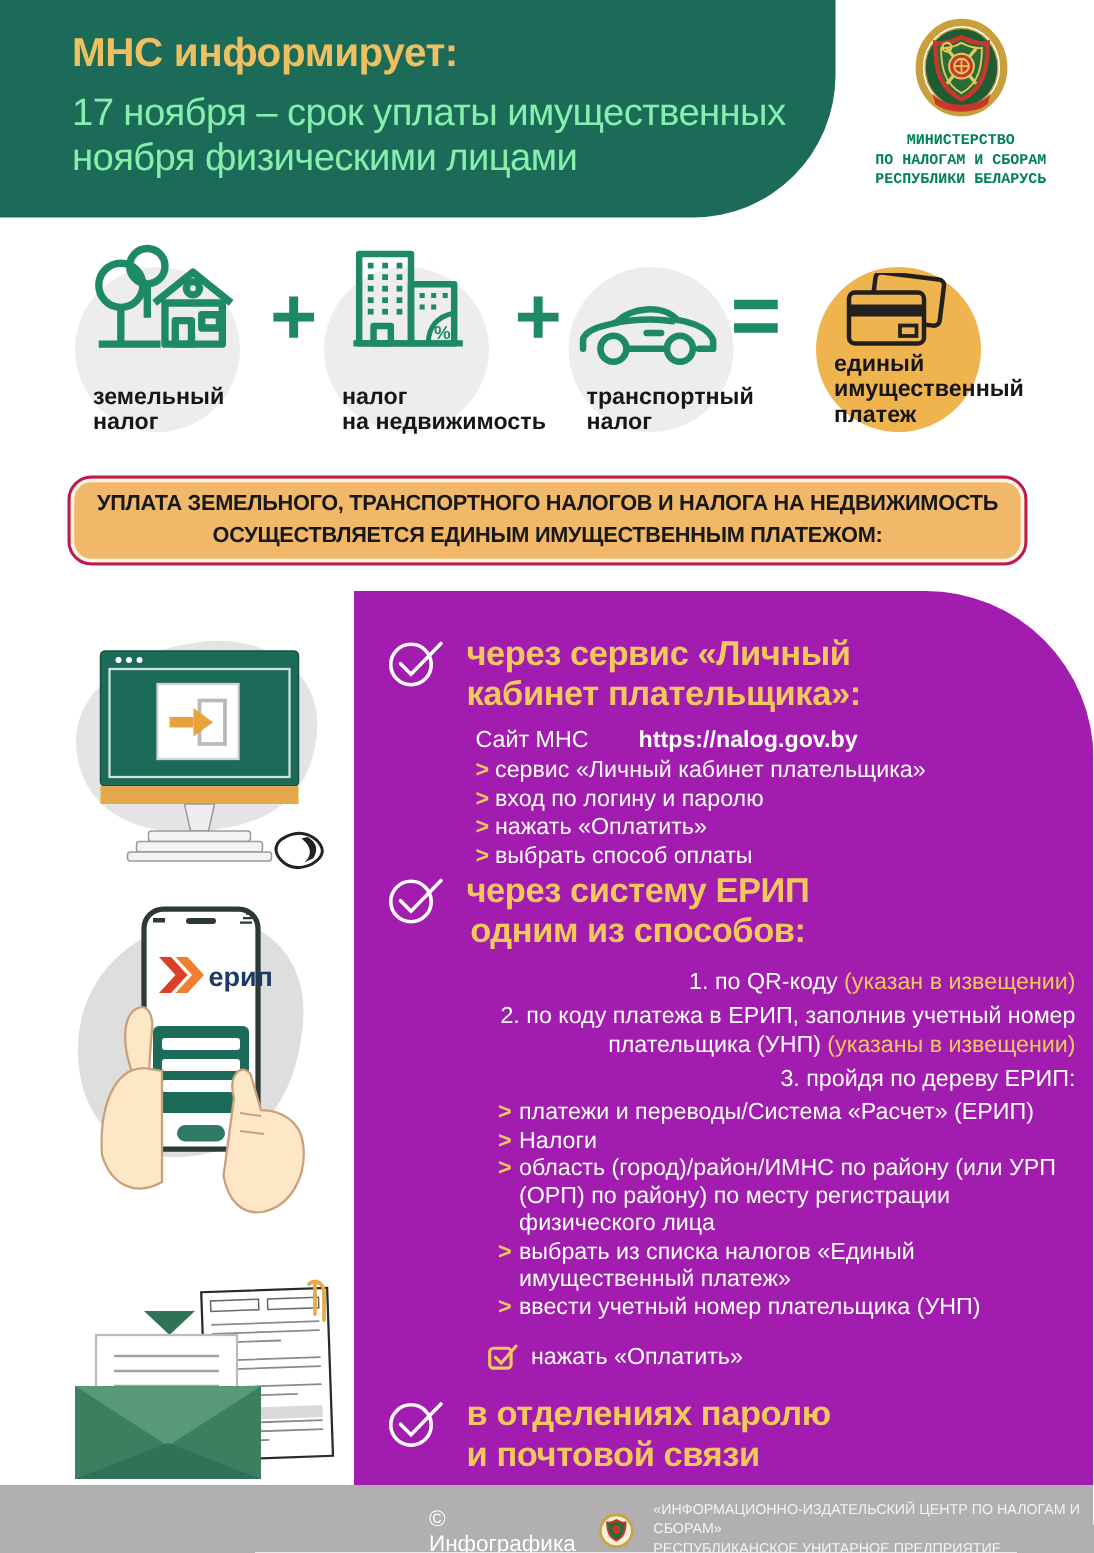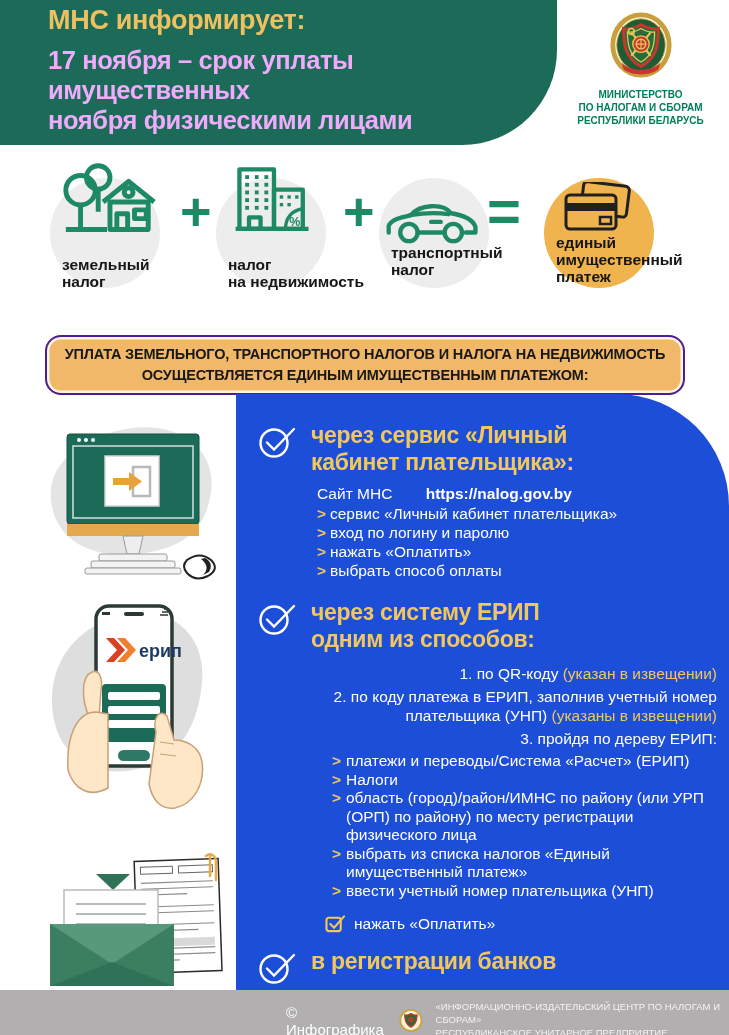--- a/index.html
+++ b/index.html
@@ -1,62 +1,62 @@
 <!DOCTYPE html>
 <html><head>
 <meta charset="utf-8">
 <style>
   html,body{margin:0;padding:0;background:#fff;}
   .page{position:relative;width:729px;height:1035px;background:#fff;overflow:hidden;
         font-family:"Liberation Sans",sans-serif;-webkit-font-smoothing:antialiased;}
 
   
   .header{position:absolute;left:0;top:0;width:557px;height:145px;background:#1c6b59;
-          border-radius:0 0 95px 0;padding:5px 0 0 48px;box-sizing:border-box;}
+          border-radius:0 0 95px 0;padding:20px 0 0 48px;box-sizing:border-box;}
   .eyebrow{color:#efc05f;font-size:27px;font-weight:700;letter-spacing:-.3px;margin:0 0 9px 0;}
-  .title-line{color:#f0abfc;font-size:25.5px;font-weight:700;letter-spacing:-.4px;line-height:1.18;}
-
-  .logo-block{position:absolute;left:558px;top:12px;width:165px;text-align:center;}
+  .title-line{color:#86efac;font-size:25.5px;font-weight:400;letter-spacing:-.4px;line-height:1.18;}
+
+  .logo-block{position:absolute;left:558px;top:12px;width:165px;text-align:center;font-family:Liberation Mono, monospace;}
   .logo-block svg{display:block;margin:0 auto;}
   .ministry{margin-top:6px;color:#00805a;font-weight:700;font-size:10px;line-height:1.3;}
 
   
   .equation{position:absolute;left:0;top:0;width:729px;height:310px;}
   .eq-group{position:absolute;top:168px;width:115px;height:130px;}
   .eq-circle{position:absolute;left:0;top:10px;width:110px;height:110px;border-radius:50%;background:#ededed;}
   .eq-circle.orange{background:#f0b44f;}
   .eq-icon{position:absolute;}
   .eq-label{position:absolute;left:12px;color:#161616;font-size:15.5px;font-weight:700;
             line-height:17px;white-space:nowrap;}
   .operator{position:absolute;color:#1e8a63;font-weight:900;font-size:54px;line-height:1;}
 
   
   .banner{position:absolute;left:45px;top:317px;width:640px;height:60px;background:#f1b869;
-          border:2px solid #4c1d95;border-radius:16px;box-shadow:inset 0 0 0 2.5px #fdf5e3;
-          display:flex;flex-direction:column;justify-content:center;align-items:center;box-sizing:border-box;margin-top:18px;}
+          border:2px solid #be185d;border-radius:16px;box-shadow:inset 0 0 0 2.5px #fdf5e3;
+          display:flex;flex-direction:column;justify-content:center;align-items:center;box-sizing:border-box;}
   .banner div{color:#181818;font-size:14.5px;font-weight:700;line-height:1.45;letter-spacing:-.2px;}
 
   
-  .panel{position:absolute;left:236px;top:394px;width:493px;height:596px;background:#1d4ed8;
+  .panel{position:absolute;left:236px;top:394px;width:493px;height:596px;background:#a21caf;
          border-radius:0 112px 0 0;box-sizing:border-box;padding:28px 12px 0 22px;color:#fff;}
   .sec-head{display:flex;gap:13px;align-items:flex-start;}
   .sec-head svg{flex:0 0 auto;margin-top:2px;}
   .sec-title{color:#f2c75e;font-size:23px;font-weight:700;line-height:27px;letter-spacing:-.3px;}
   .content1{margin:8px 0 0 59px;font-size:15.5px;line-height:19px;}
   .site-line{margin-bottom:1px;}
   .site-url{font-weight:700;padding-left:29px;}
   .b-row{display:flex;}
   .chev{color:#f2c75e;font-weight:700;width:13px;flex:0 0 auto;}
   .numbered{margin:11px 0 0 55px;font-size:15.5px;line-height:19px;text-align:right;}
   .numbered p{margin:0 0 4px 0;}
   .note{color:#f2c75e;}
   .tree{margin:2px 0 0 74px;font-size:15.5px;line-height:18.5px;}
   .tree .chev{width:14px;}
   .cb-row{display:flex;align-items:center;gap:8px;margin:14px 0 0 67px;font-size:15.5px;}
-  .sec2{margin-top:19px;}
+  .sec2{text-align:center;}
   .sec3{margin-top:15px;}
 
   
   .illus{position:absolute;}
 
   
   .footer{position:absolute;left:0;top:990px;width:729px;height:61px;background:#b1afaf;
           display:flex;align-items:center;gap:13px;padding-left:286px;box-sizing:border-box;}
   .copyright{color:#fff;font-size:15px;}
   .org{color:#f4f3f3;font-size:9.5px;line-height:1.35;}
@@ -158,21 +158,21 @@
     <div class="eq-group" style="left:379px">
       <div class="eq-circle"></div>
       <svg class="eq-icon" style="left:2px;top:22px" width="106" height="60" viewBox="0 0 110 62" fill="none" stroke="#1e8a63" stroke-width="4.5" stroke-linecap="round" stroke-linejoin="round">
         <path d="M8,44 L8,37 C11,30 22,28 31,26 C40,15 64,13 73,24 C85,26 95,30 98,38 L98,44 H88"></path>
         <path d="M30,26 C42,24 58,23 70,25"></path>
         <path d="M52,33 H62"></path>
         <circle cx="29" cy="44" r="9"></circle>
         <circle cx="75" cy="44" r="9"></circle>
         <path d="M38,44 H66"></path>
       </svg>
-      <div class="eq-label" style="top:76px">
+      <div class="eq-label" style="top:88px">
         <div>транспортный</div>
         <div>налог</div>
       </div>
     </div>
 
     <span class="operator" style="left:487px;top:182px;font-size:58px">=</span>
 
     <div class="eq-group" style="left:544px">
       <div class="eq-circle orange"></div>
       <svg class="eq-icon" style="left:18px;top:14px" width="74" height="58" viewBox="0 0 74 58">
@@ -337,21 +337,22 @@
       </svg>
       <span>нажать «Оплатить»</span>
     </div>
 
     <div class="sec-head sec3">
       <svg width="40" height="36" viewBox="0 0 40 36" fill="none" stroke="#fff" stroke-width="2.4" stroke-linecap="round">
         <circle cx="16" cy="19" r="13.5"></circle>
         <path d="M9,18.5 L16,25.5 L36,5"></path>
       </svg>
       <div>
-        <div class="sec-title">в регистрации банков</div>
+        <div class="sec-title">в отделениях паролю</div>
+        <div class="sec-title">и почтовой связи</div>
       </div>
     </div>
   </div>
 
   <div class="footer">
     <div class="copyright">© Инфографика</div>
     <svg width="27" height="27" viewBox="0 0 27 27">
       <circle cx="13.5" cy="13.5" r="12" fill="#f6f0dc" stroke="#caa53c" stroke-width="2"></circle>
       <path d="M13.5,5.5 C16,7 19,7.5 20.5,7.2 C20.5,13 19.5,18 13.5,21 C7.5,18 6.5,13 6.5,7.2 C8,7.5 11,7 13.5,5.5 Z" fill="#2a6b3a" stroke="#c8372d" stroke-width="1.4"></path>
       <circle cx="13.5" cy="12.5" r="3" fill="#c8372d"></circle>

